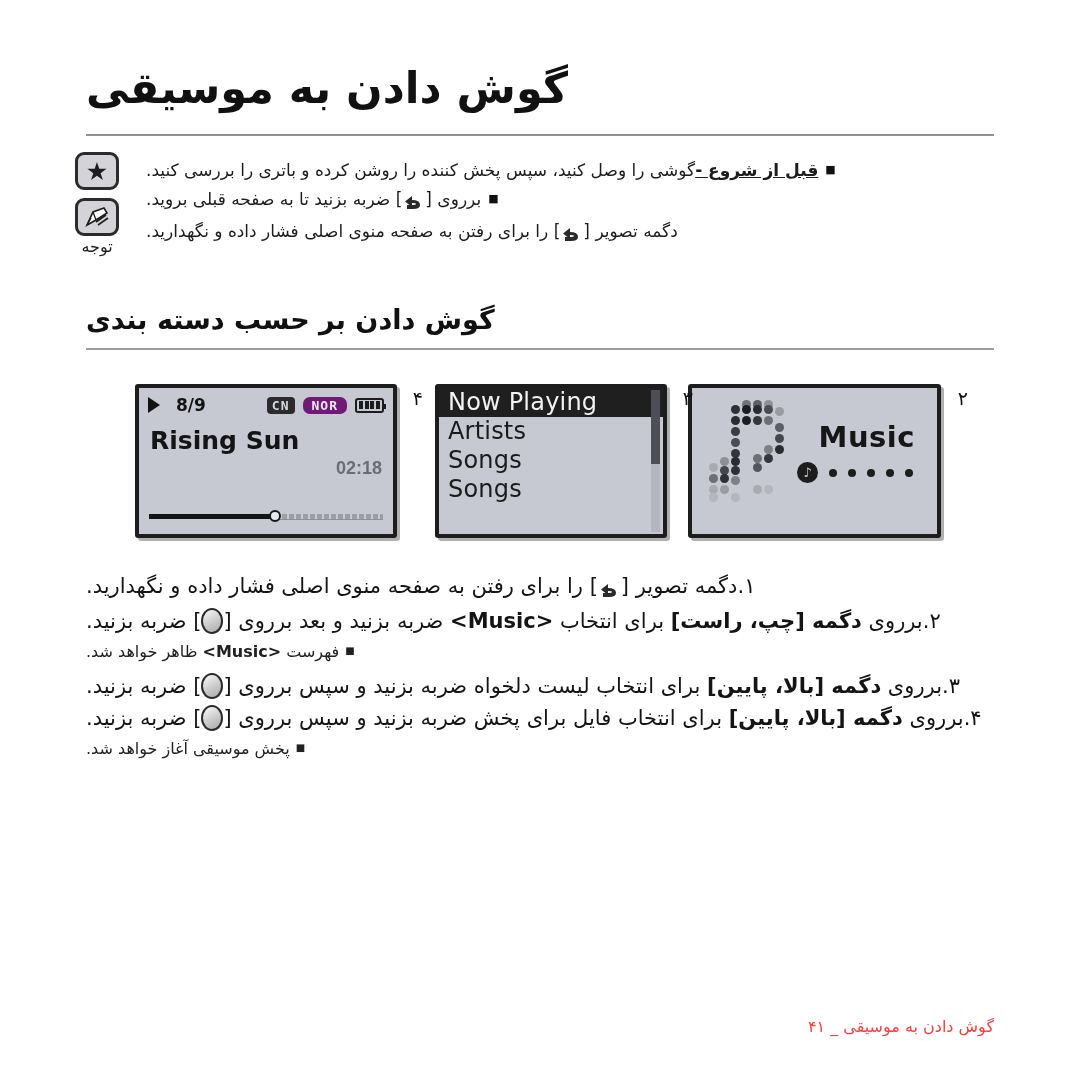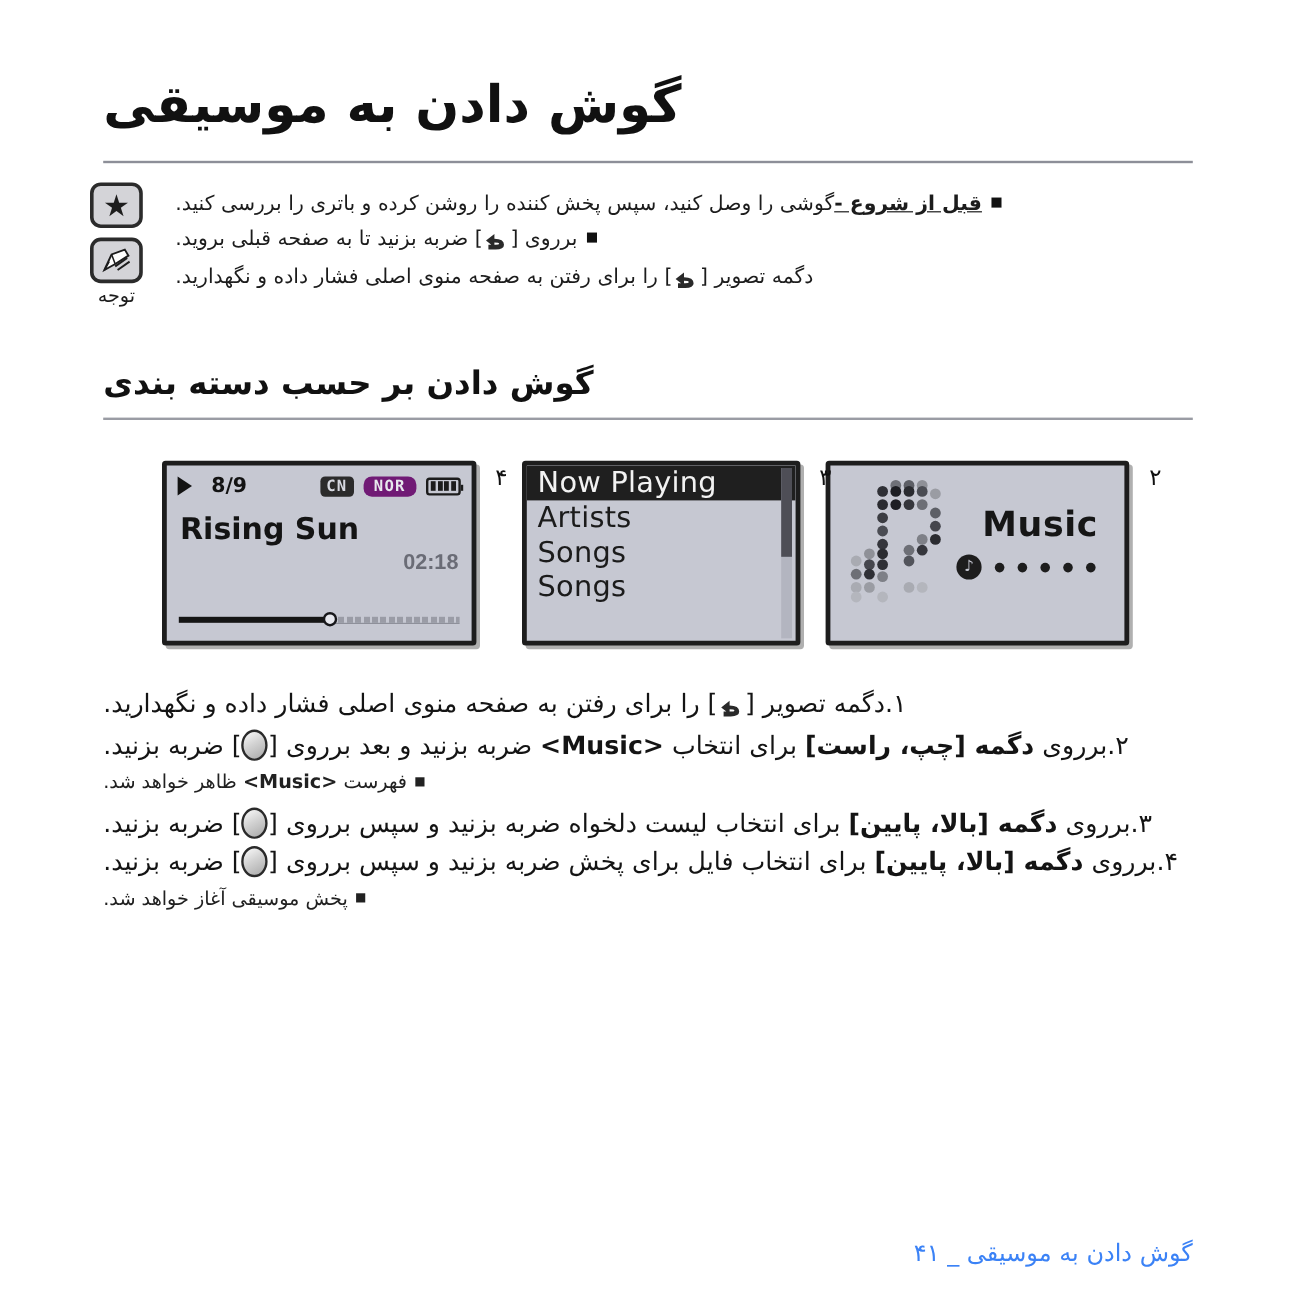--- a/index.html
+++ b/index.html
@@ -423,24 +423,24 @@
   .mono-tag {
     font-family: "DejaVu Sans", "Liberation Sans", sans-serif;
     font-weight: bold;
     direction: ltr;
     display: inline-block;
   }
 
   
   .footer {
     position: absolute;
-    bottom: 24px;
+    bottom: 44px;
     right: 86px;
-    font-size: 20px;
-    color: #3b82f6;
+    font-size: 16px;
+    color: #ef4444;
     direction: rtl;
   }
 </style>
 </head>
 <body>
 
 <div class="page">
 
   <div class="page-title">گوش دادن به موسیقی</div>
   <div class="title-rule"></div>

